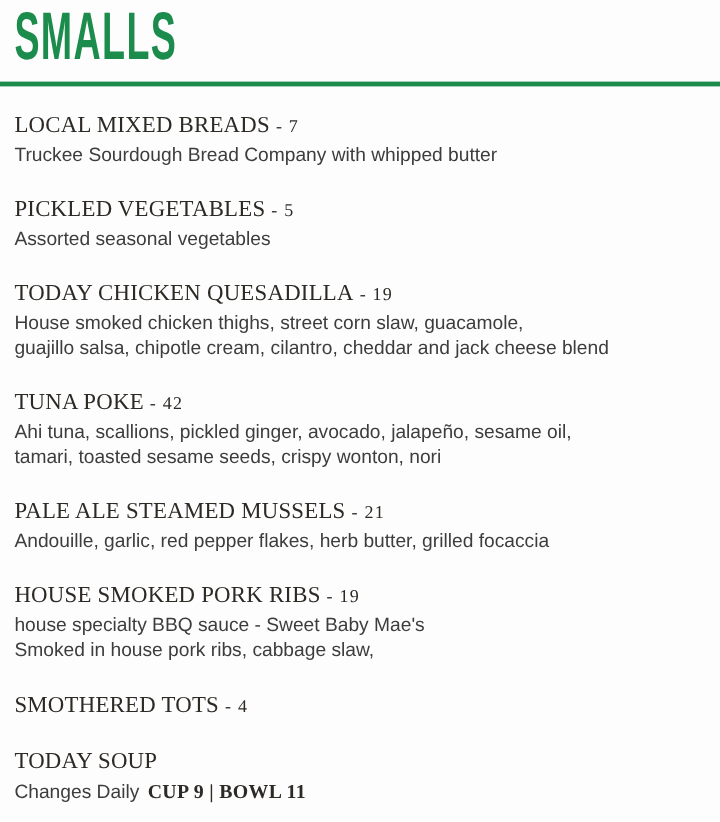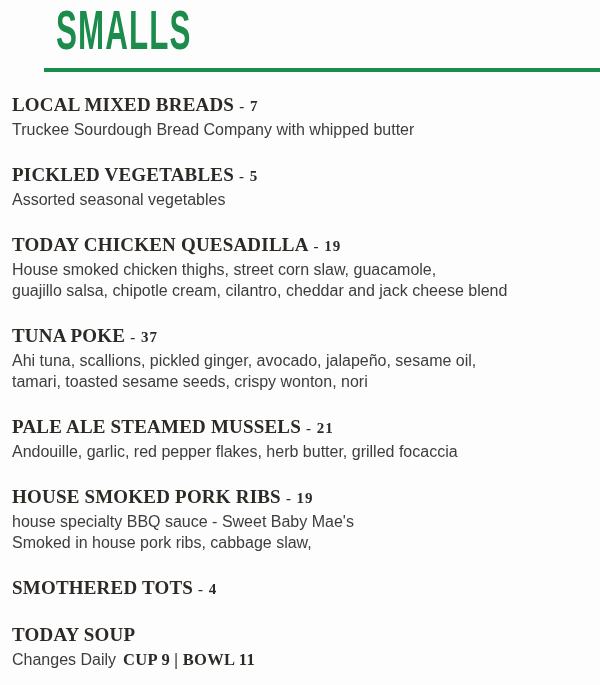--- a/index.html
+++ b/index.html
@@ -11,21 +11,21 @@
   html, body { background: #fdfdfd; }
   body {
     width: 600px;
     height: 685px;
     overflow: hidden;
     font-family: "Liberation Sans", sans-serif;
   }
   .page { width: 600px; }
 
   
-  .page-header { padding-top: 8px; padding-left: 44px; }
+  .page-header { padding-top: 8px; }
   h1.page-title {
     margin-left: 12px;
     height: 44px;
     line-height: 44px;
     font-family: "Liberation Sans", sans-serif;
     font-weight: 700;
     font-size: 56px;
     letter-spacing: 2px;
     color: var(--accent, #1b8c4c);
     transform: scaleX(0.56);
@@ -44,21 +44,21 @@
   .menu {
     margin-top: 22px;
     padding: 0 12px;
   }
   .menu-item { margin-bottom: 24px; }
   .menu-item:last-child { margin-bottom: 0; }
 
   .item-title {
     line-height: 22px;
     font-family: "Liberation Serif", serif;
-    font-weight: 700;
+    font-weight: 400;
     color: var(--heading, #2d2a26);
     white-space: nowrap;
   }
   .item-name {
     font-size: 19px;
     letter-spacing: 0.2px;
   }
   .item-price {
     font-size: 15px;
     margin-left: 5px;
@@ -110,21 +110,21 @@
 
     <section class="menu-item">
       <h3 class="item-title"><span class="item-name">TODAY CHICKEN QUESADILLA</span><span class="item-price">- 19</span></h3>
       <p class="item-desc">
         <span class="desc-line">House smoked chicken thighs, street corn slaw, guacamole,</span>
         <span class="desc-line">guajillo salsa, chipotle cream, cilantro, cheddar and jack cheese blend</span>
       </p>
     </section>
 
     <section class="menu-item">
-      <h3 class="item-title"><span class="item-name">TUNA POKE</span><span class="item-price">- 37</span></h3>
+      <h3 class="item-title"><span class="item-name">TUNA POKE</span><span class="item-price">- 42</span></h3>
       <p class="item-desc">
         <span class="desc-line">Ahi tuna, scallions, pickled ginger, avocado, jalapeño, sesame oil,</span>
         <span class="desc-line">tamari, toasted sesame seeds, crispy wonton, nori</span>
       </p>
     </section>
 
     <section class="menu-item">
       <h3 class="item-title"><span class="item-name">PALE ALE STEAMED MUSSELS</span><span class="item-price">- 21</span></h3>
       <p class="item-desc">
         <span class="desc-line">Andouille, garlic, red pepper flakes, herb butter, grilled focaccia</span>

